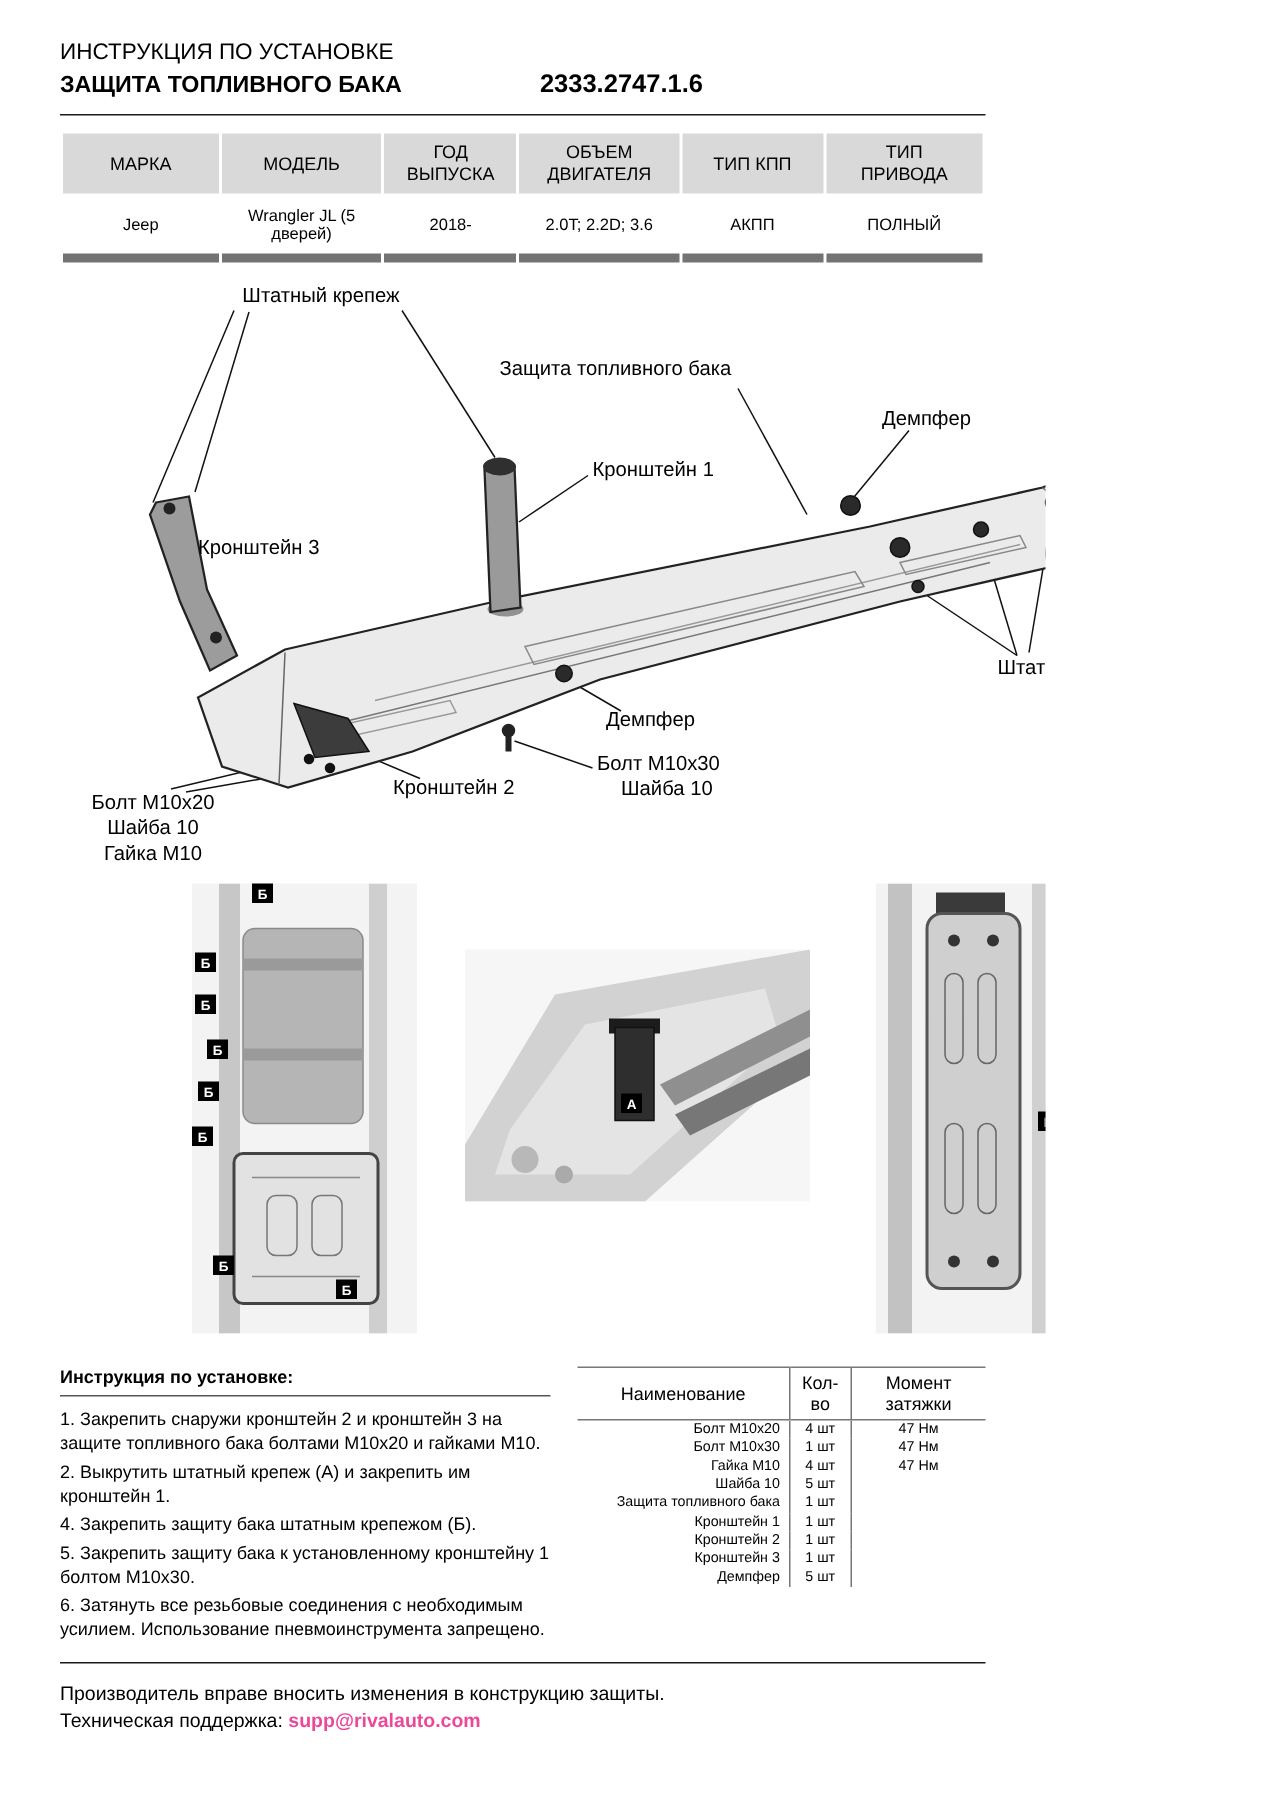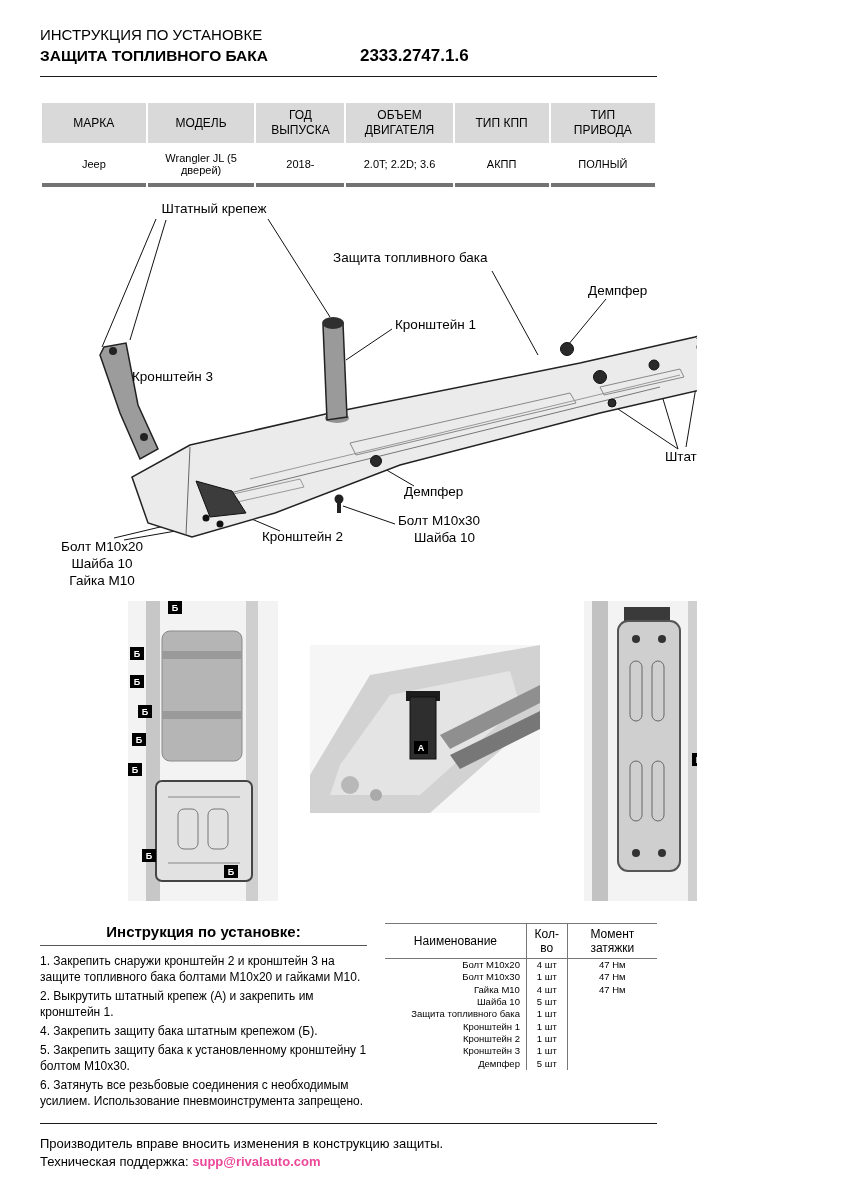--- a/index.html
+++ b/index.html
@@ -9,44 +9,44 @@
 
   
   .subtitle { font-size:15px; }
   .title-row { display:flex; align-items:baseline; margin-top:3px; }
   .doc-title { font-size:15.5px; font-weight:bold; margin:0; }
   .part-number { font-size:17px; font-weight:bold; margin-left:92px; }
   .rule { border:none; border-top:1.5px solid #1a1a1a; margin:10px 0 0; }
   .thin-rule { border:none; border-top:1px solid #555; margin:4px 0 8px; }
 
   
-  table.vehicle { width:100%; border-collapse:separate; border-spacing:2px; margin-top:24px; }
+  table.vehicle { width:100%; border-collapse:separate; border-spacing:2px; margin-top:10px; }
   table.vehicle th { background:#d9d9d9; font-weight:normal; font-size:12px; padding:5px 3px; text-align:center; vertical-align:middle; white-space:pre-line; line-height:1.25; }
-  table.vehicle td { font-size:11px; text-align:center; padding:7px 2px; border-bottom:4px solid #737373; }
+  table.vehicle td { font-size:11px; text-align:center; padding:7px 2px; border-bottom:6px solid #737373; }
 
   
   .diagram { position:relative; height:396px; margin-top:8px; }
   .diagram svg.drawing { position:absolute; left:0; top:0; }
   .dlabel { position:absolute; font-size:13.5px; white-space:nowrap; }
   .dlabel.center { text-align:center; }
 
   
   .photos { display:flex; align-items:flex-start; height:312px; margin-top:8px; }
   .photo { position:relative; background:#fafafa; }
   .photo-left  { width:150px; height:300px; margin-left:88px; }
   .photo-mid   { width:230px; height:168px; margin-left:32px; margin-top:44px; }
   .photo-right { width:130px; height:300px; margin-left:44px; }
   .marker { position:absolute; width:14px; height:13px; background:#000; color:#fff;
             font-size:9px; font-weight:bold; display:flex; align-items:center; justify-content:center; }
 
   
   .bottom { display:flex; margin-top:10px; }
   .col-left { width:53%; }
   .col-right { width:47%; padding-left:18px; }
-  .col-left h3 { font-size:15px; margin:0 0 5px;text-align:center; }
+  .col-left h3 { font-size:12px; margin:0 0 5px; }
   .steps p { font-size:12px; line-height:1.33; margin:0 0 3px; }
   .col-right h3 { font-size:14.5px; margin:0 0 5px; }
 
   table.parts { width:100%; border-collapse:collapse; }
   table.parts th { font-size:12px; font-weight:normal; border-top:1px solid #777; border-bottom:1px solid #777; padding:3px 2px; text-align:center; }
   table.parts td { font-size:9.5px; line-height:1.3; padding:0 6px; }
   table.parts .sep { border-left:1px solid #777; }
   table.parts td.name { text-align:right; }
   table.parts td.qty  { text-align:center; }
   table.parts td.torq { text-align:center; }

